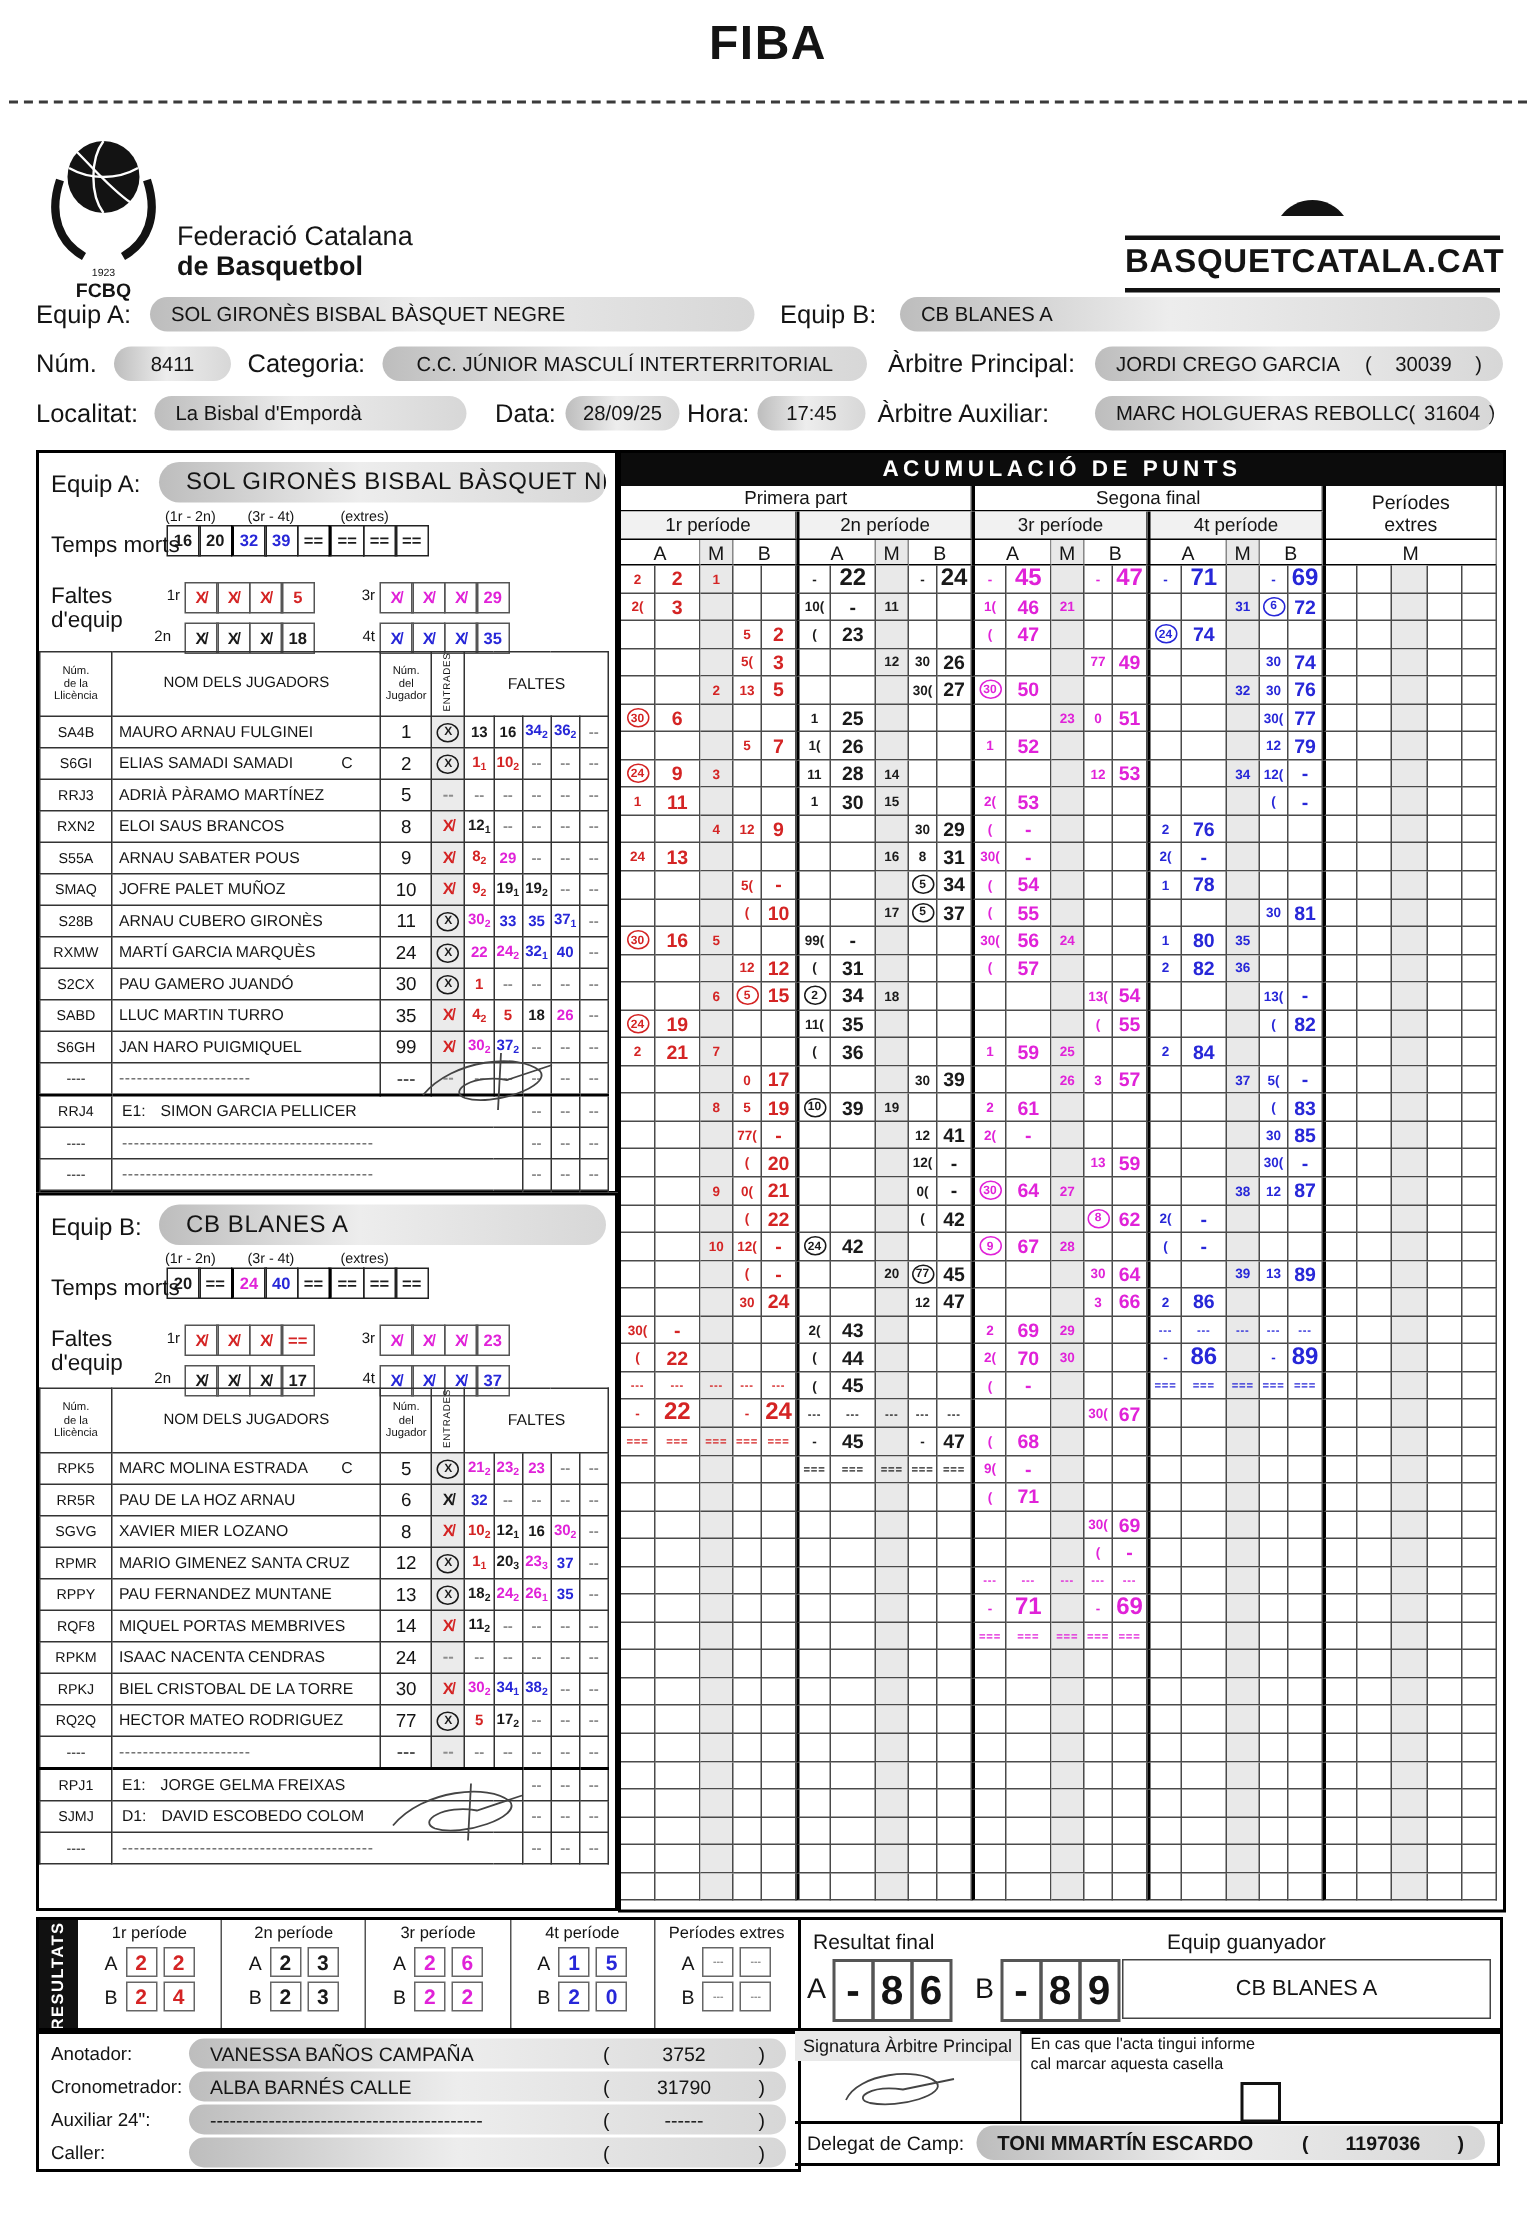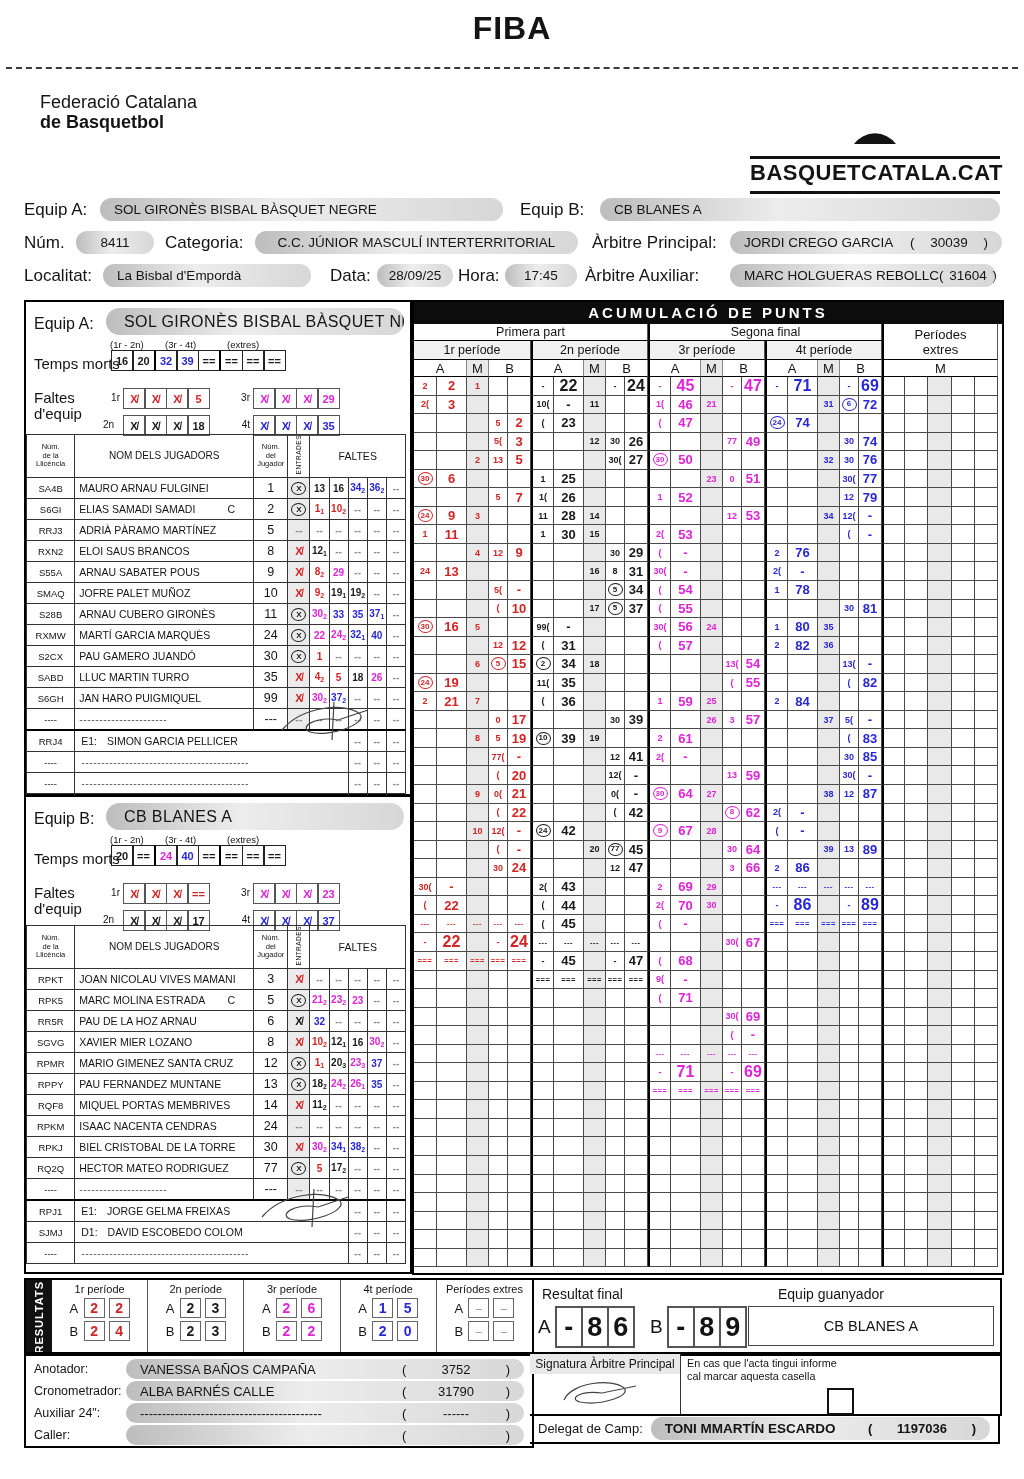--- a/index.html
+++ b/index.html
@@ -121,20 +121,32 @@
   #delbox .olab{font-size:13px;margin-right:8px;white-space:nowrap}
   #delbox .pill{flex:1;font-weight:700;font-size:13.5px}
 </style>
 </head>
 <body>
 
 <div id="fiba" class="abs">FIBA</div>
 <div id="dashline" class="abs"></div>
 
 <div id="fcbq" class="abs">
+  <div>
+    <svg width="78" height="86" viewBox="0 0 78 86">
+      <circle cx="39" cy="26" r="24" fill="#131313"></circle>
+      <path d="M39 2 C 30 14, 30 38, 39 50" stroke="#fff" stroke-width="1.6" fill="none"></path>
+      <path d="M16 20 C 30 28, 48 28, 62 20" stroke="#fff" stroke-width="1.6" fill="none"></path>
+      <path d="M21 9 C 34 22, 44 34, 57 43" stroke="#fff" stroke-width="1.6" fill="none"></path>
+      <path d="M10 28 C 2 52, 10 70, 26 79" stroke="#131313" stroke-width="5.5" fill="none"></path>
+      <path d="M68 28 C 76 52, 68 70, 52 79" stroke="#131313" stroke-width="5.5" fill="none"></path>
+    </svg>
+    <div class="yr">1923</div>
+    <div class="ab">FCBQ</div>
+  </div>
   <div class="txt">
     <div>Federació Catalana</div>
     <div style="font-weight:700">de Basquetbol</div>
   </div>
 </div>
 
 <div id="brand" class="abs">
   <svg width="58" height="44" viewBox="0 0 58 44">
     <path d="M8 40 A 26 26 0 0 1 50 40 Z" fill="#131313"></path>
     <path d="M6 36 C 22 20, 40 16, 54 26" stroke="#fff" stroke-width="2.5" fill="none"></path>
@@ -525,31 +537,20 @@
         <thead>
           <tr>
             <th class="hlic">Núm.<br>de la<br>Llicència</th>
             <th class="hname">NOM DELS JUGADORS</th>
             <th class="hnum">Núm.<br>del<br>Jugador</th>
             <th class="hent"><span class="vert">ENTRADES</span></th>
             <th class="hfal" colspan="5">FALTES</th>
           </tr>
         </thead>
         <tbody>
-          <tr>
-            <td class="lic">RPKT</td>
-            <td class="pname">JOAN NICOLAU VIVES MAMANI</td>
-            <td class="pnum">3</td>
-            <td class="ent"><span class="cr">X̸</span></td>
-            <td class="fal"><span class="cg">--</span></td>
-            <td class="fal"><span class="cg">--</span></td>
-            <td class="fal"><span class="cg">--</span></td>
-            <td class="fal"><span class="cg">--</span></td>
-            <td class="fal"><span class="cg">--</span></td>
-          </tr>
           <tr>
             <td class="lic">RPK5</td>
             <td class="pname">MARC MOLINA ESTRADA<span class="cap">C</span></td>
             <td class="pnum">5</td>
             <td class="ent"><span class="ck"><span class="circ">X</span></span></td>
             <td class="fal"><span class="cm">21<sub>2</sub></span></td>
             <td class="fal"><span class="cm">23<sub>2</sub></span></td>
             <td class="fal"><span class="cm">23</span></td>
             <td class="fal"><span class="cg">--</span></td>
             <td class="fal"><span class="cg">--</span></td>

